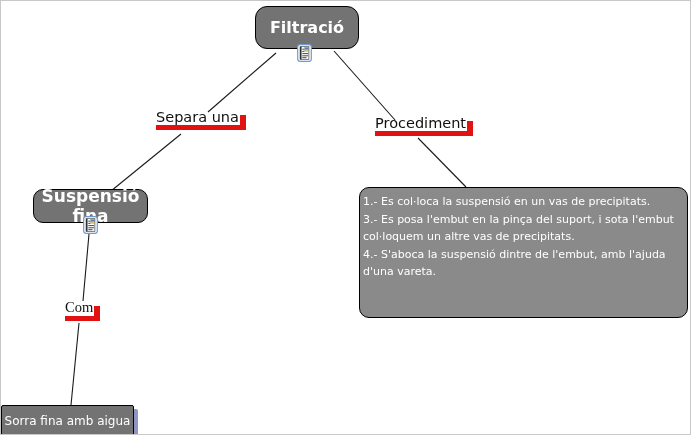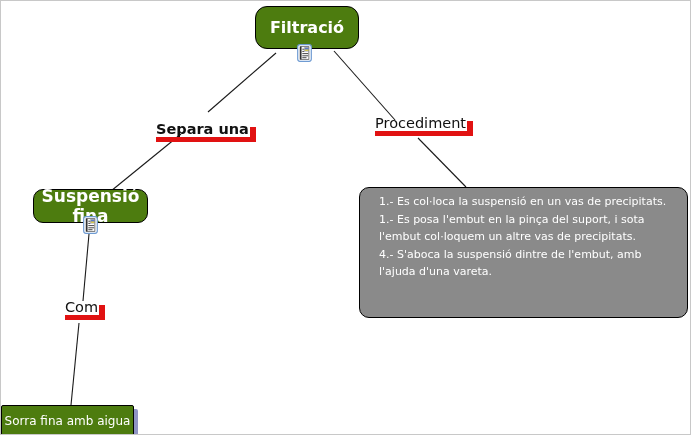--- a/index.html
+++ b/index.html
@@ -18,21 +18,21 @@
     overflow: hidden;
   }
   #wires {
     position: absolute;
     left: 0; top: 0;
     width: 691px; height: 435px;
     pointer-events: none;
   }
   .concept {
     position: absolute;
-    background: #4d7c0f;
+    background: #737373;
     color: #ffffff;
     border: 1.6px solid #000000;
     display: flex;
     align-items: center;
     justify-content: center;
     box-sizing: border-box;
     text-align: center;
     cursor: default;
   }
   .concept.root {
@@ -61,21 +61,21 @@
     position: absolute;
     left: 358px; top: 186px;
     width: 329px; height: 131px;
     background: #8a8a8a;
     border: 1.6px solid #000000;
     border-radius: 10px;
     box-sizing: border-box;
     color: #ffffff;
     font-size: 11px;
     line-height: 17.6px;
-    padding: 5px 19px;
+    padding: 5px 3px;
   }
   .text-box p { margin: 0; }
   .linking-label {
     position: absolute;
     color: #111111;
     font-size: 14.5px;
     white-space: nowrap;
     padding-right: 3px;
   }
   .linking-label::after {          
@@ -96,23 +96,23 @@
     background: #e11212;
   }
   .resource-icon {
     position: absolute;
     width: 15px;
     height: 18px;
     cursor: pointer;
   }
   .resource-icon.on-root { left: 296px; top: 43px; }
   .resource-icon.on-mid  { left: 82px;  top: 215px; }
-  #label-separa      { left: 155px; top: 120px; font-weight: bold; }
+  #label-separa      { left: 155px; top: 108px; }
   #label-procediment { left: 374px; top: 114px; }
-  #label-com         { left: 64px;  top: 298px; }
+  #label-com         { left: 64px;  top: 298px; font-family: Liberation Serif, serif; }
 </style>
 </head>
 <body>
 
 <div id="canvas">
 
   <svg id="wires" viewBox="0 0 691 435">
     <line x1="275" y1="52" x2="207" y2="111" stroke="#1a1a1a" stroke-width="1.1"></line>
     <line x1="180" y1="133" x2="110" y2="190" stroke="#1a1a1a" stroke-width="1.1"></line>
     <line x1="333" y1="50" x2="394" y2="119" stroke="#1a1a1a" stroke-width="1.1"></line>
@@ -158,21 +158,21 @@
     <line x1="5.3" y1="7.4" x2="7.4" y2="7.4" stroke="#333333" stroke-width="0.9"></line>
     <line x1="5.3" y1="9.6" x2="11.2" y2="9.6" stroke="#333333" stroke-width="0.9"></line>
     <line x1="5.3" y1="11.8" x2="11.2" y2="11.8" stroke="#333333" stroke-width="0.9"></line>
     <line x1="5.3" y1="13.7" x2="9.5" y2="13.7" stroke="#333333" stroke-width="0.9"></line>
     <rect x="7.8" y="3.6" width="3.7" height="3.5" fill="#5b79c9" stroke="#777777" stroke-width="0.4"></rect>
     <rect x="7.9" y="5.4" width="3.5" height="1.6" fill="#d8c84e"></rect>
   </svg>
 
   <div class="text-box">
     <p>1.- Es col·loca la suspensió en un vas de precipitats.</p>
-    <p>1.- Es posa l'embut en la pinça del suport, i sota l'embut col·loquem un altre vas de precipitats.</p>
+    <p>3.- Es posa l'embut en la pinça del suport, i sota l'embut col·loquem un altre vas de precipitats.</p>
     <p>4.- S'aboca la suspensió dintre de l'embut, amb l'ajuda d'una vareta.</p>
   </div>
 
   <div class="linking-label" id="label-com">
     <span>Com</span>
   </div>
 
   <div class="concept leaf">
     <span>Sorra fina amb aigua</span>
   </div>

